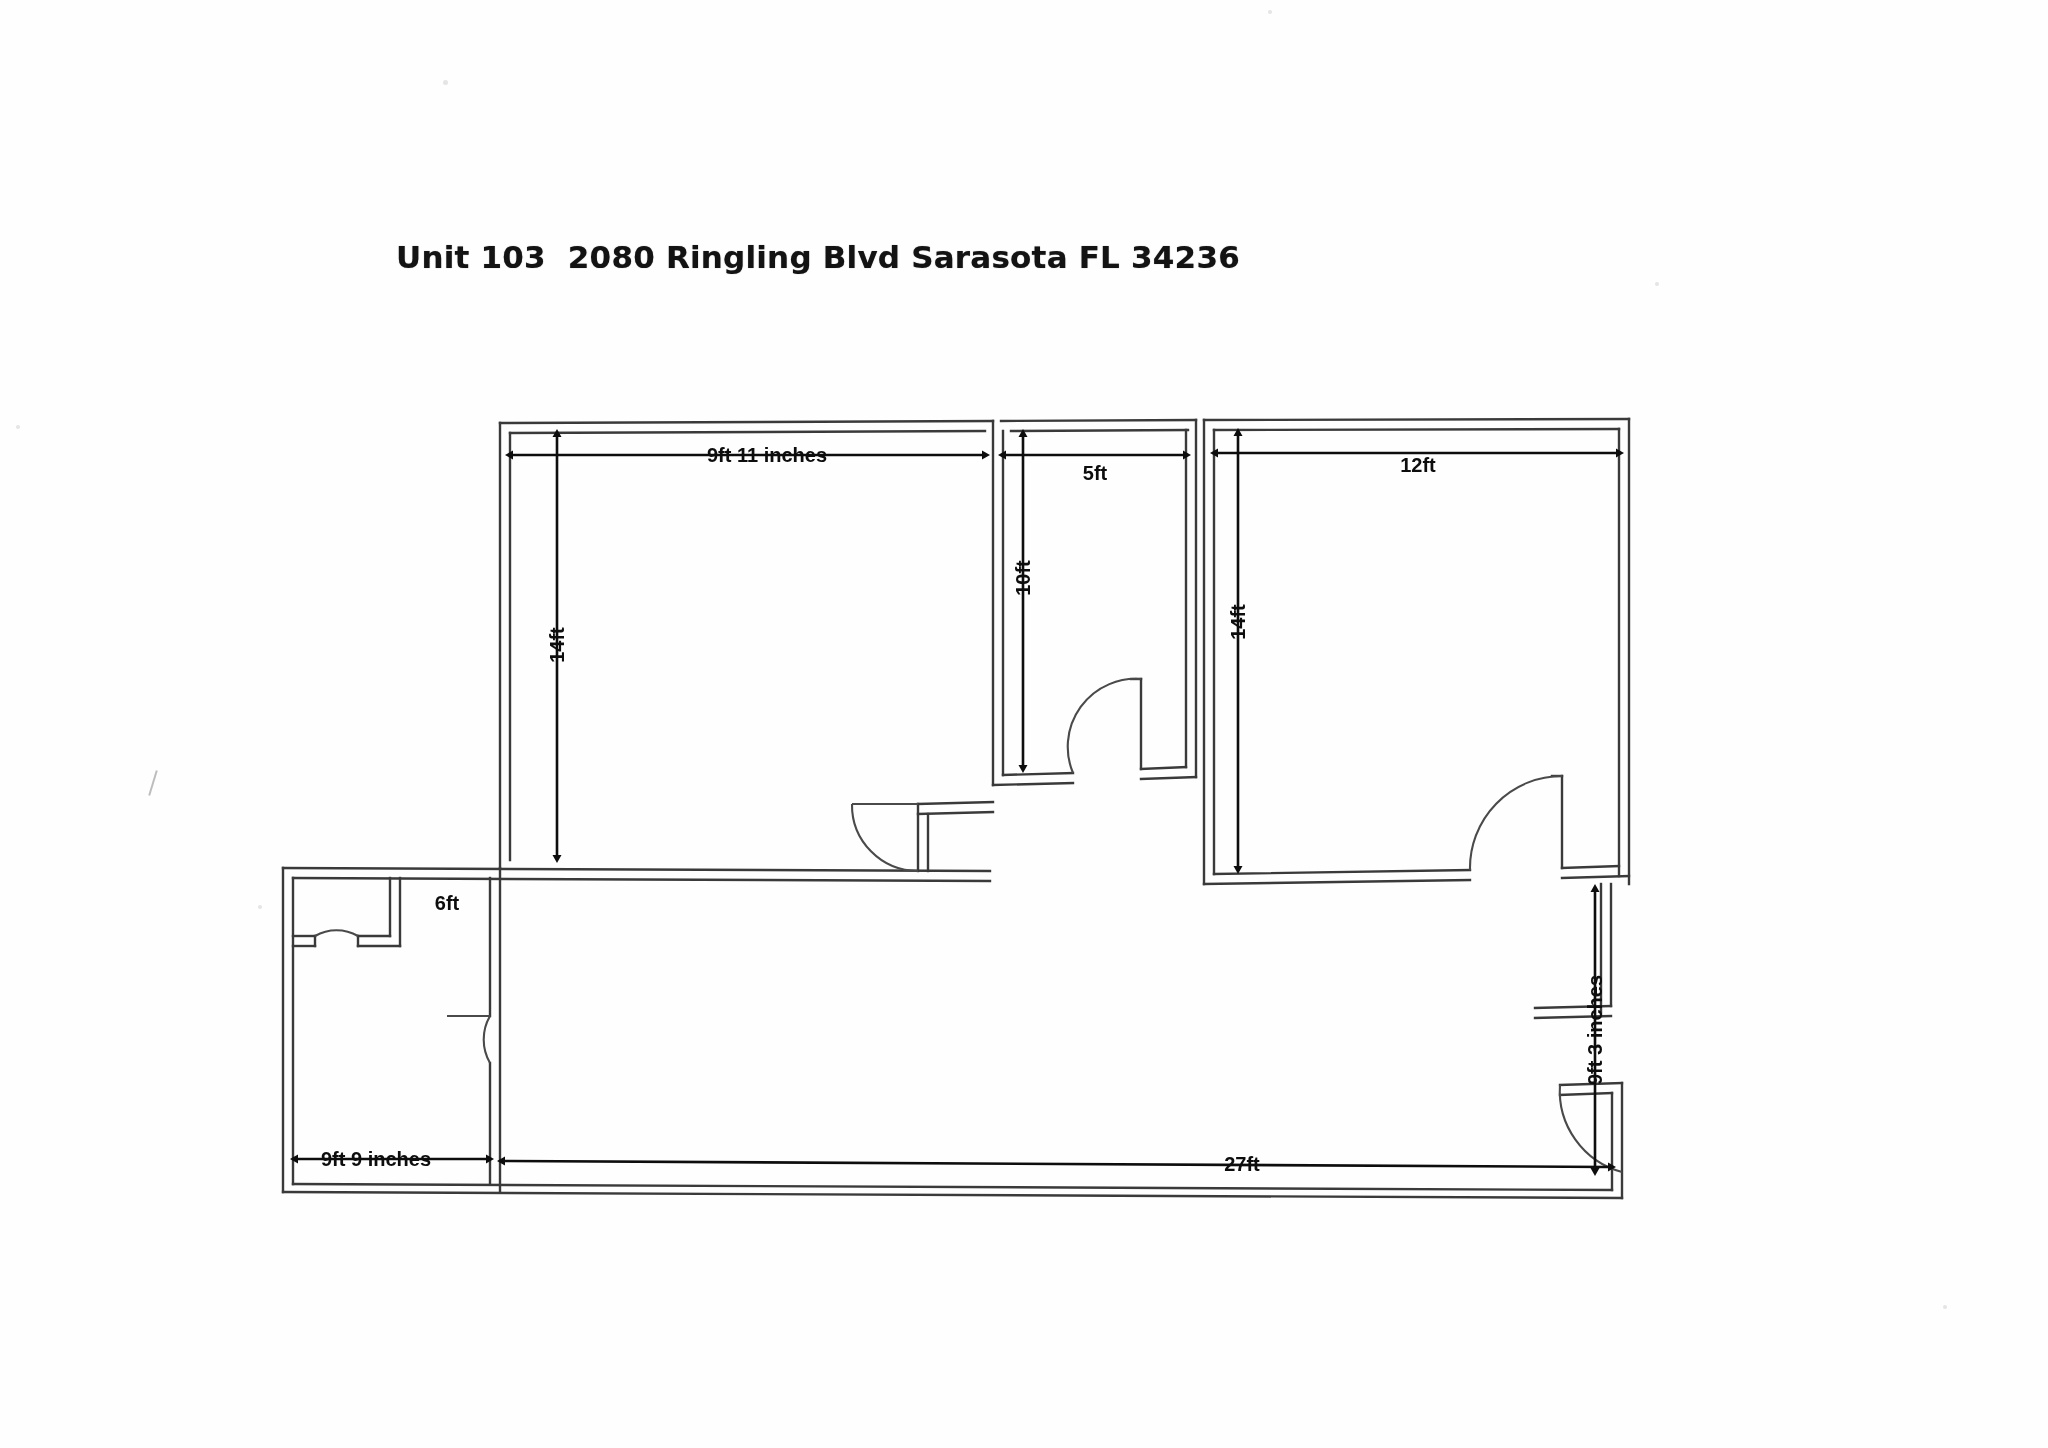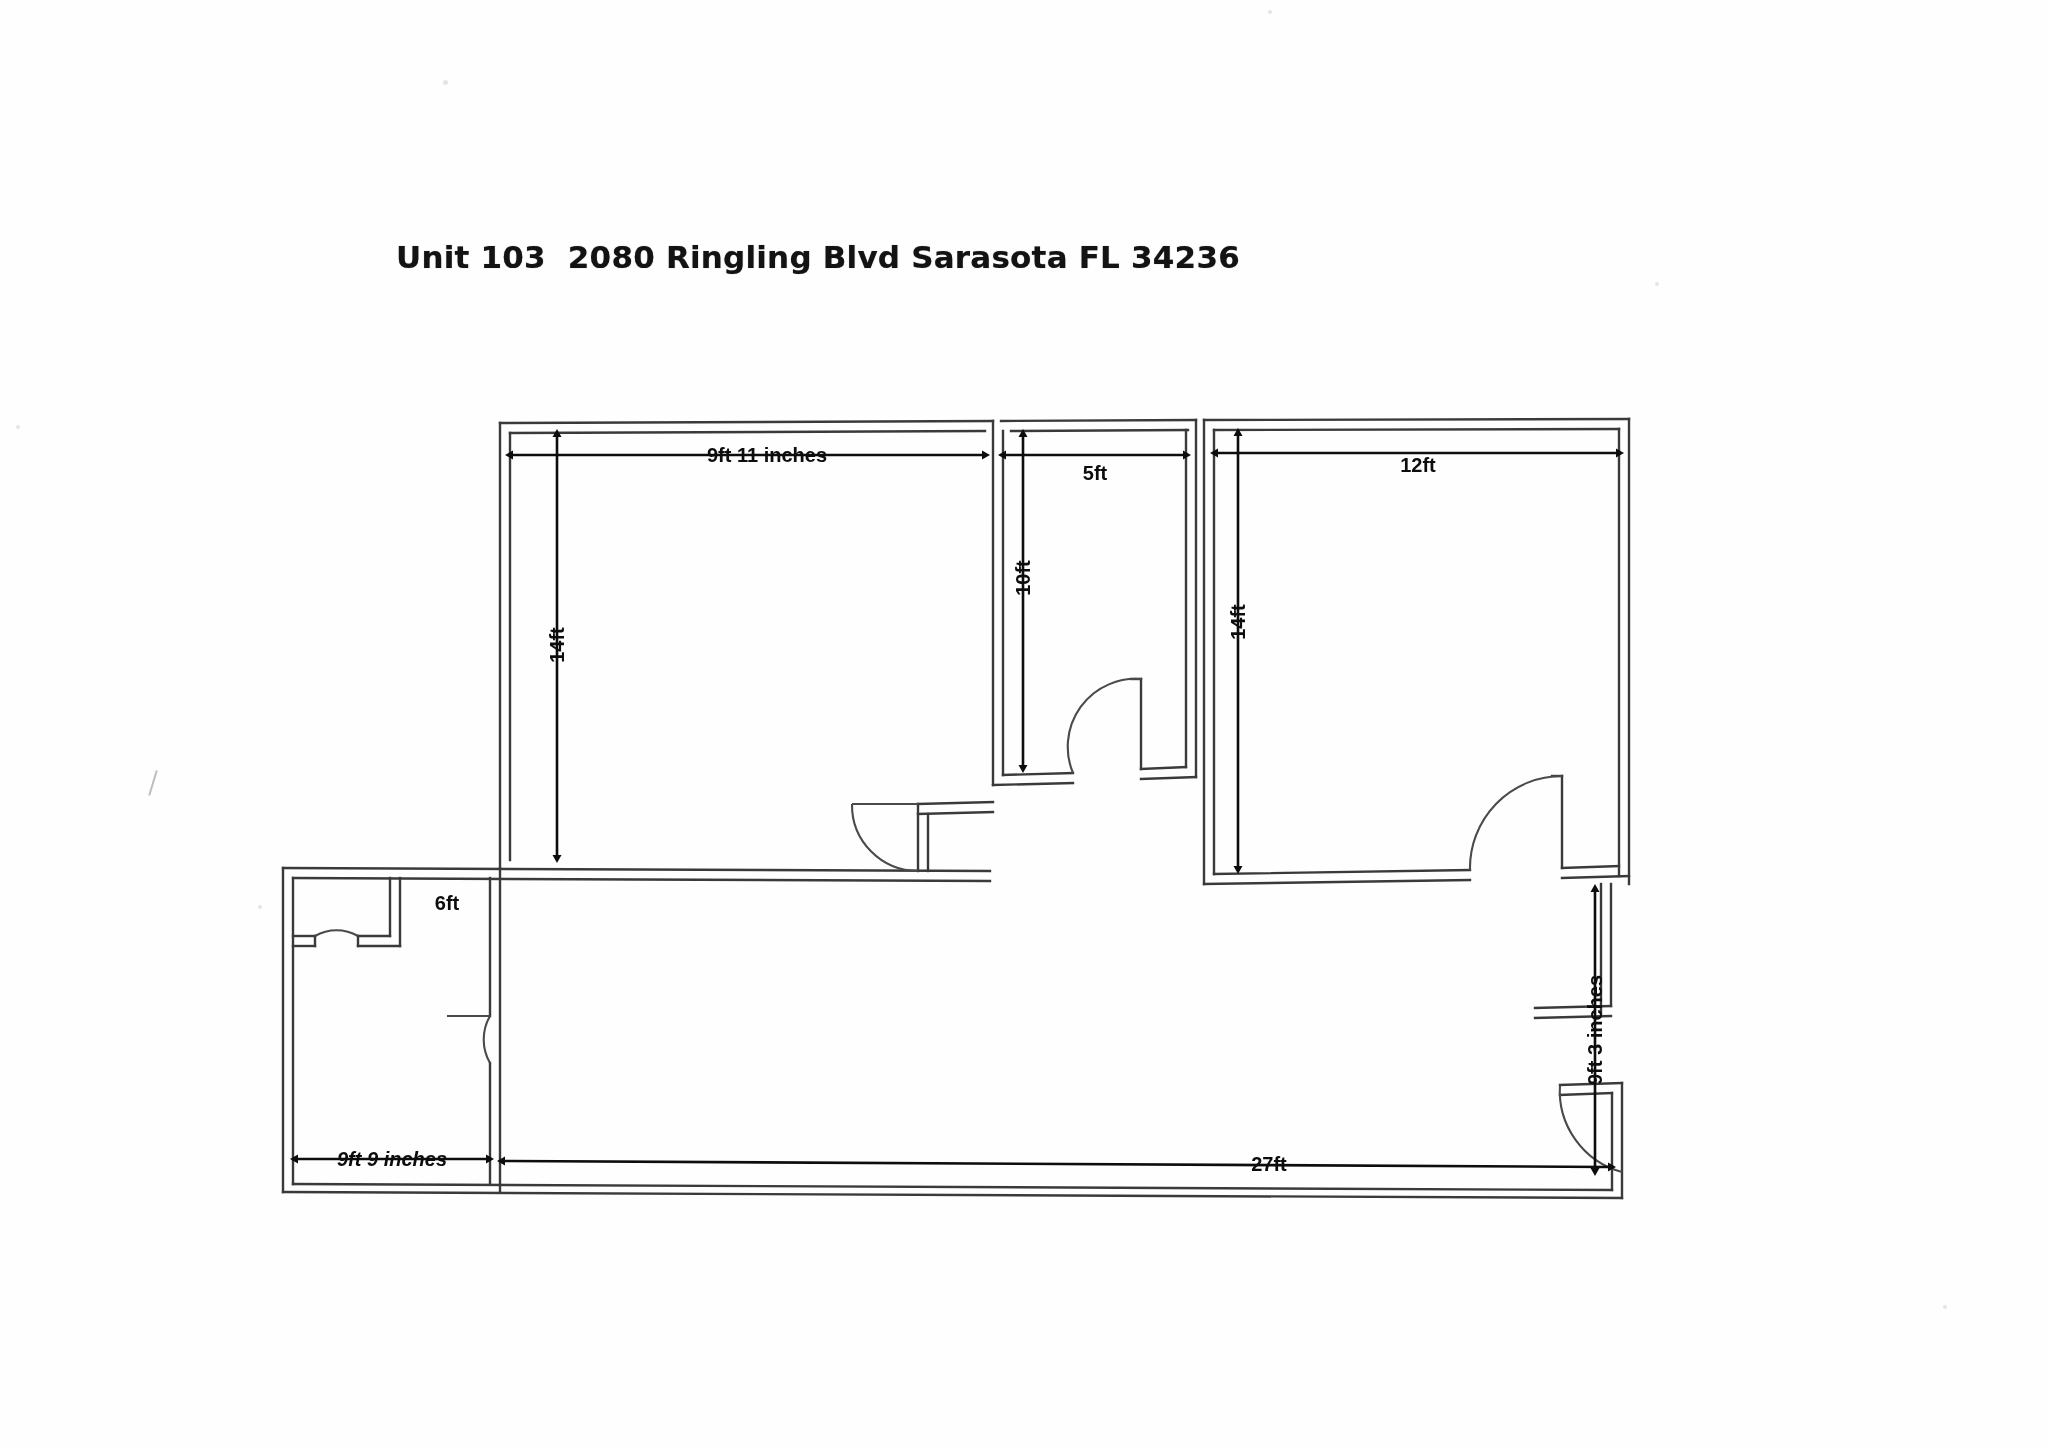--- a/index.html
+++ b/index.html
@@ -214,19 +214,19 @@
   <span class="dim-label flat" style="left:1095px;top:473px;">5ft</span>
 
   <span class="dim-label rot90" style="left:1023px;top:578px;">10ft</span>
 
   <span class="dim-label flat" style="left:1418px;top:465px;">12ft</span>
 
   <span class="dim-label rot90" style="left:1238px;top:622px;">14ft</span>
 
   <span class="dim-label flat" style="left:447px;top:895px;margin-top:8px;">6ft</span>
 
-  <span class="dim-label flat" style="left:392px;top:1159px;font-style:italic;">9ft 9 inches</span>
-
-  <span class="dim-label flat" style="left:1269px;top:1164px;text-align:center;">27ft</span>
+  <span class="dim-label flat" style="left:376px;top:1159px;">9ft 9 inches</span>
+
+  <span class="dim-label flat" style="left:1242px;top:1164px;text-align:center;">27ft</span>
 
   <span class="dim-label rot90" style="left:1595px;top:1030px;">9ft 3 inches</span>
 
 </div>
 
 </body></html>

